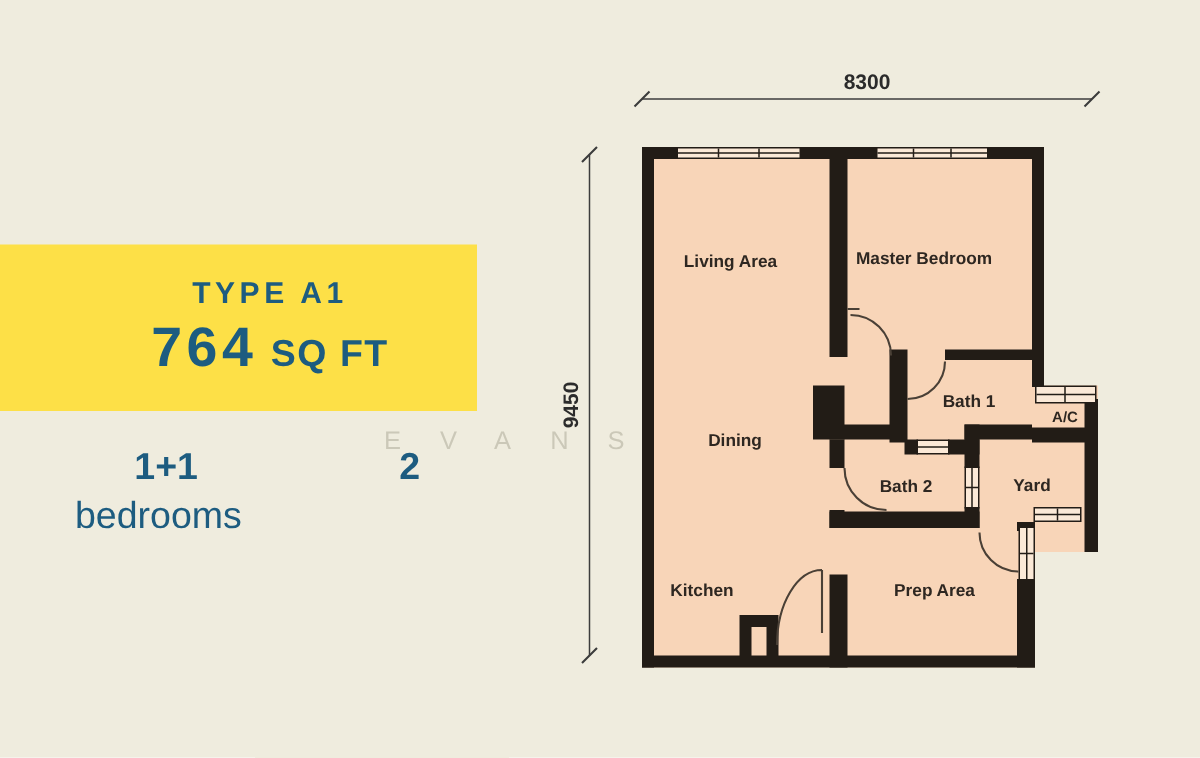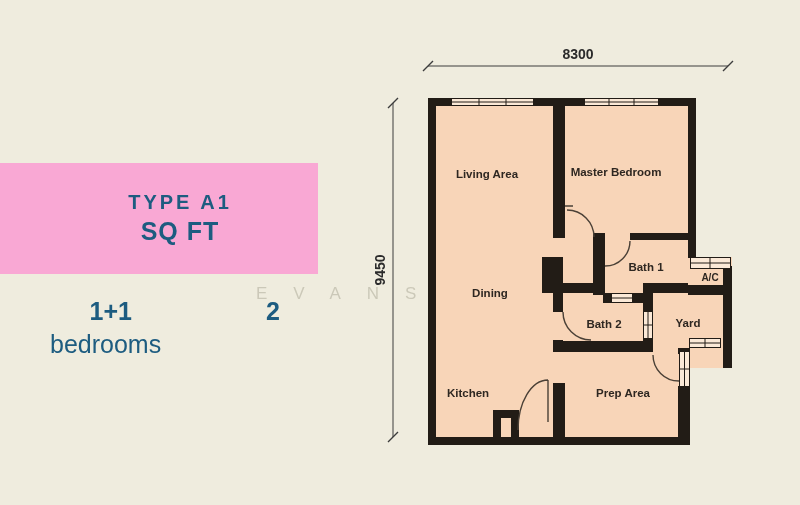--- a/index.html
+++ b/index.html
@@ -6,21 +6,21 @@
   body{font-family:"Liberation Sans",sans-serif;}
   .stage{
     position:relative;width:800px;height:505px;overflow:hidden;
     background:#efecde;
   }
   .plan-svg{position:absolute;left:0;top:0;width:800px;height:505px;}
 
   
   .banner{
     position:absolute;left:0;top:163px;width:318px;height:111px;
-    background:#f9a8d4;
+    background:#fde047;
     display:flex;flex-direction:column;justify-content:center;
   }
   .banner-inner{margin-left:42px;width:276px;text-align:center;color:#1d5c80;}
   .type-label{
     font-size:20px;font-weight:600;letter-spacing:3px;line-height:1.15;
   }
   .size-row{
     display:flex;justify-content:center;align-items:baseline;gap:9px;margin-top:3px;
   }
   .size-value{font-size:37px;font-weight:800;letter-spacing:3px;}
@@ -155,20 +155,21 @@
       <path class="dim" d="M393,103 V437"></path>
       <path class="dimtick" d="M388,108 L398,98 M388,442 L398,432"></path>
       <text class="dimtext" transform="translate(385,270) rotate(-90)">9450</text>
     </g>
   </svg>
 
   <div class="banner">
     <div class="banner-inner">
       <div class="type-label">TYPE A1</div>
       <div class="size-row">
+        <span class="size-value">764</span>
         <span class="size-unit">SQ FT</span>
       </div>
     </div>
   </div>
 
   <div class="specs">
     <span class="spec-num">1+1</span>
     <span class="spec-num">2</span>
     <span class="spec-word">bedrooms</span>
   </div>

